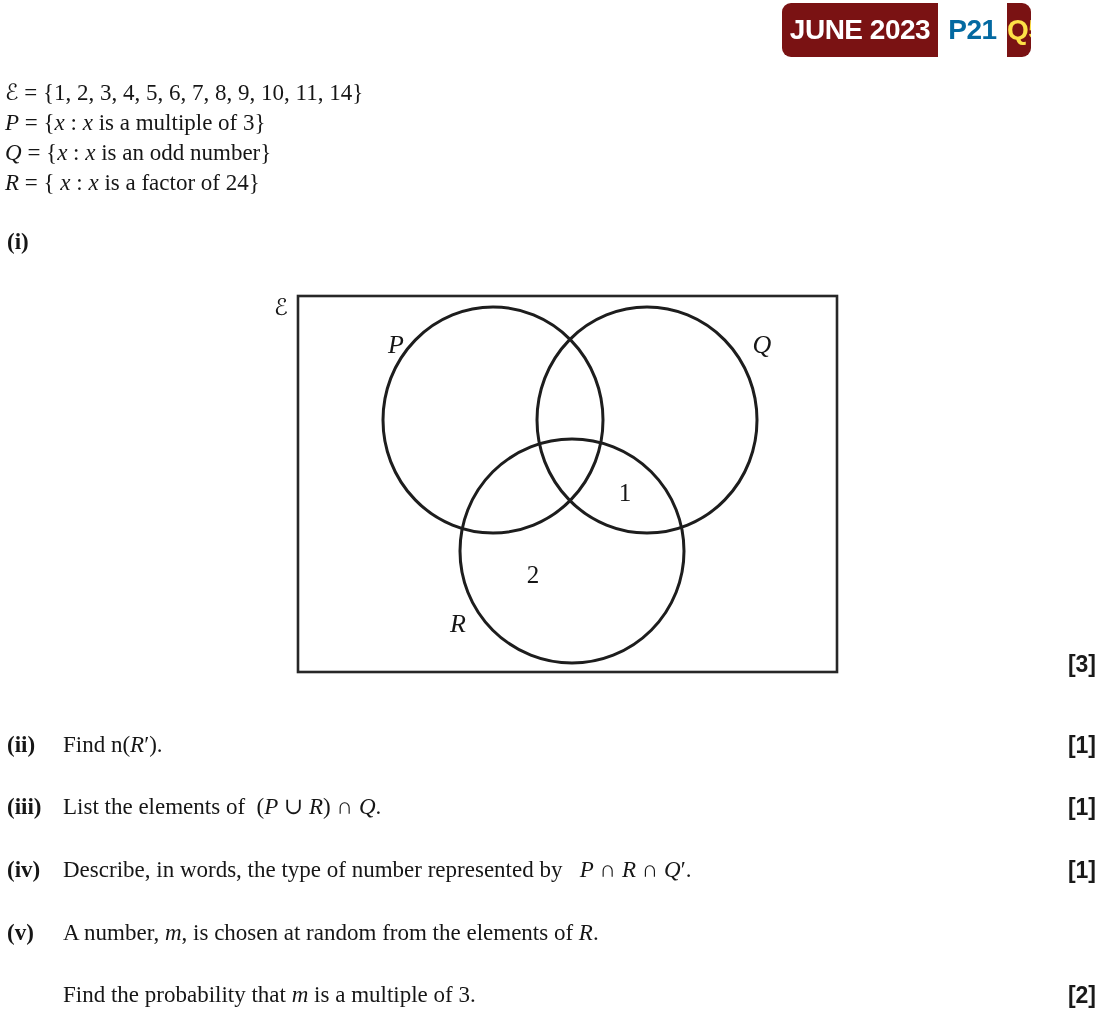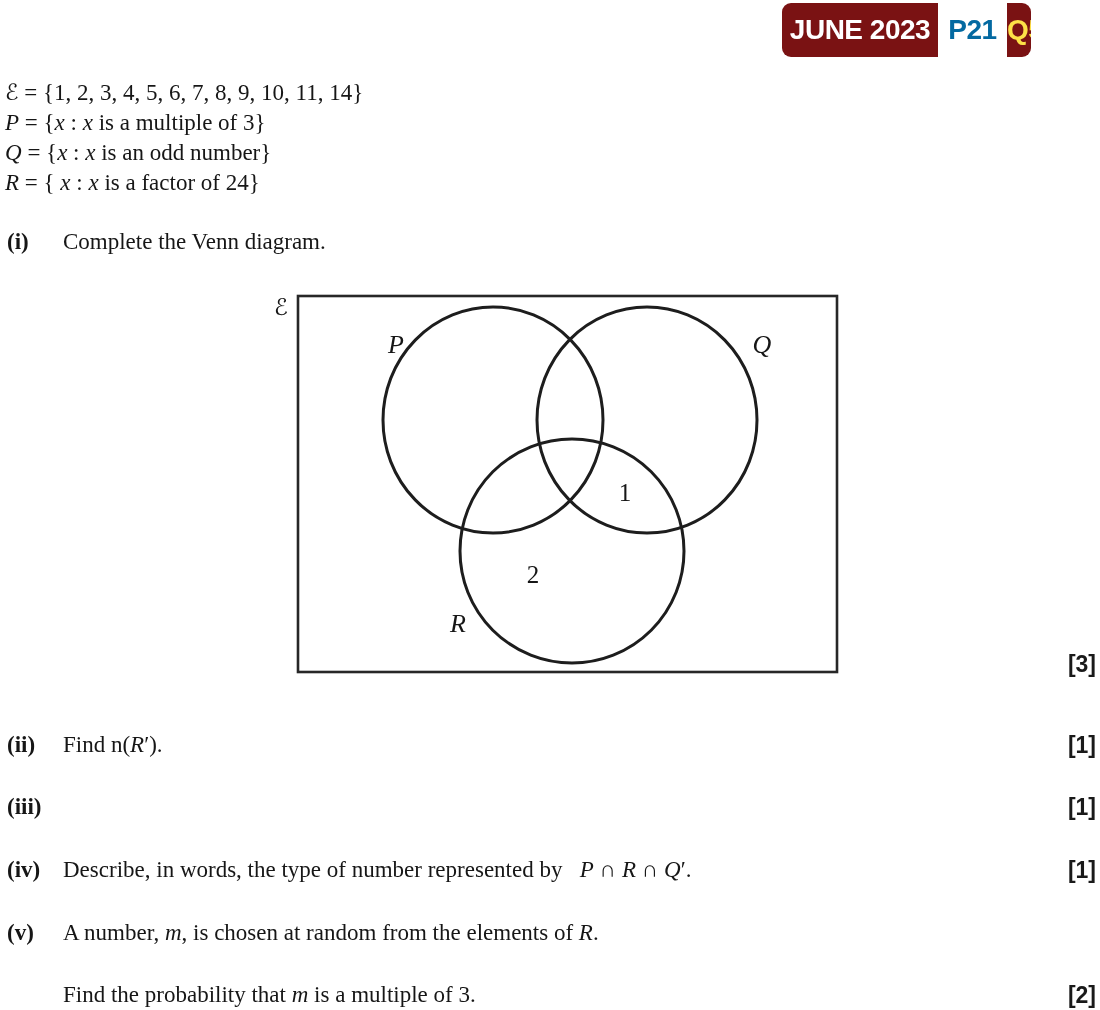--- a/index.html
+++ b/index.html
@@ -55,21 +55,20 @@
     <span class="badge-question">Q5a</span>
   </div>
 
   <div class="line" style="left:5px; top:79px;"><span class="sce">ℰ</span><span> = {1, 2, 3, 4, 5, 6, 7, 8, 9, 10, 11, 14}</span></div>
   <div class="line" style="left:5px; top:109px;"><span class="it">P</span><span> = {</span><span class="it">x</span><span> : </span><span class="it">x</span><span> is a multiple of 3}</span></div>
   <div class="line" style="left:5px; top:139px;"><span class="it">Q</span><span> = {</span><span class="it">x</span><span> : </span><span class="it">x</span><span> is an odd number}</span></div>
   <div class="line" style="left:5px; top:169px;"><span class="it">R</span><span> = { </span><span class="it">x</span><span> : </span><span class="it">x</span><span> is a factor of 24}</span></div>
 
   <div class="line" style="left:7px; top:228px;">
     <span class="qnum">(i)</span>
-    <span><span>Complete the Venn diagram.</span></span>
   </div>
 
   <svg class="venn" viewBox="260 285 600 405" xmlns="http://www.w3.org/2000/svg">
     <rect class="frame" x="298" y="296" width="539" height="376"></rect>
     <ellipse cx="493" cy="420" rx="110" ry="113"></ellipse>
     <ellipse cx="647" cy="420" rx="110" ry="113"></ellipse>
     <ellipse cx="572" cy="551" rx="112" ry="112"></ellipse>
     <text class="svg-sce" x="281" y="315">ℰ</text>
     <text class="svg-setlabel" x="396" y="353">P</text>
     <text class="svg-setlabel" x="762" y="353">Q</text>
@@ -78,20 +77,21 @@
     <text class="svg-num" x="533" y="583">2</text>
   </svg>
 
   <div class="line" style="left:7px; top:731px;">
     <span class="qnum">(ii)</span>
     <span><span>Find n(</span><span class="it">R</span><span>′).</span></span>
   </div>
 
   <div class="line" style="left:7px; top:793px;">
     <span class="qnum">(iii)</span>
+    <span><span>List the elements of&nbsp;&nbsp;(</span><span class="it">P</span><span> ∪ </span><span class="it">R</span><span>) ∩ </span><span class="it">Q</span><span>.</span></span>
   </div>
 
   <div class="line" style="left:7px; top:856px;justify-content:space-between;">
     <span class="qnum">(iv)</span>
     <span><span>Describe, in words, the type of number represented by&nbsp;&nbsp; </span><span class="it">P</span><span> ∩ </span><span class="it">R</span><span> ∩ </span><span class="it">Q</span><span>′.</span></span>
   </div>
 
   <div class="line" style="left:7px; top:919px;">
     <span class="qnum">(v)</span>
     <span><span>A number, </span><span class="it">m</span><span>, is chosen at random from the elements of </span><span class="it">R</span><span>.</span></span>

